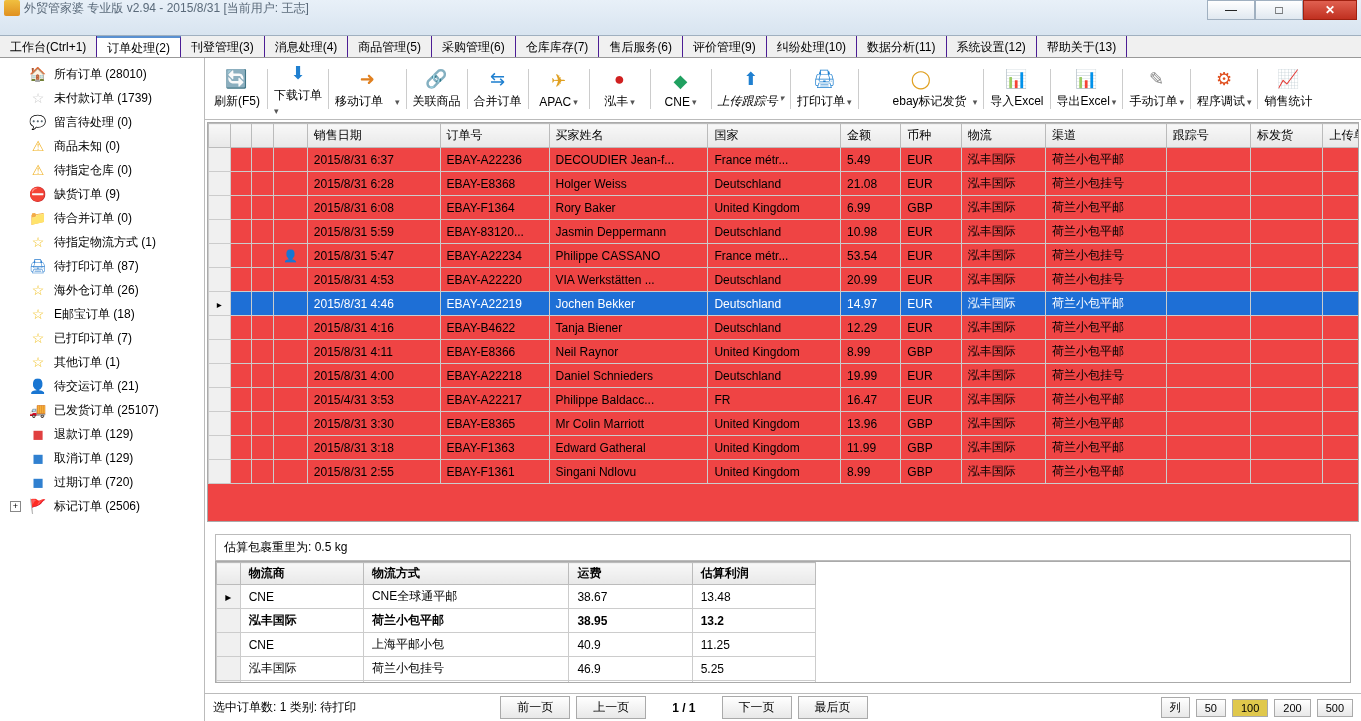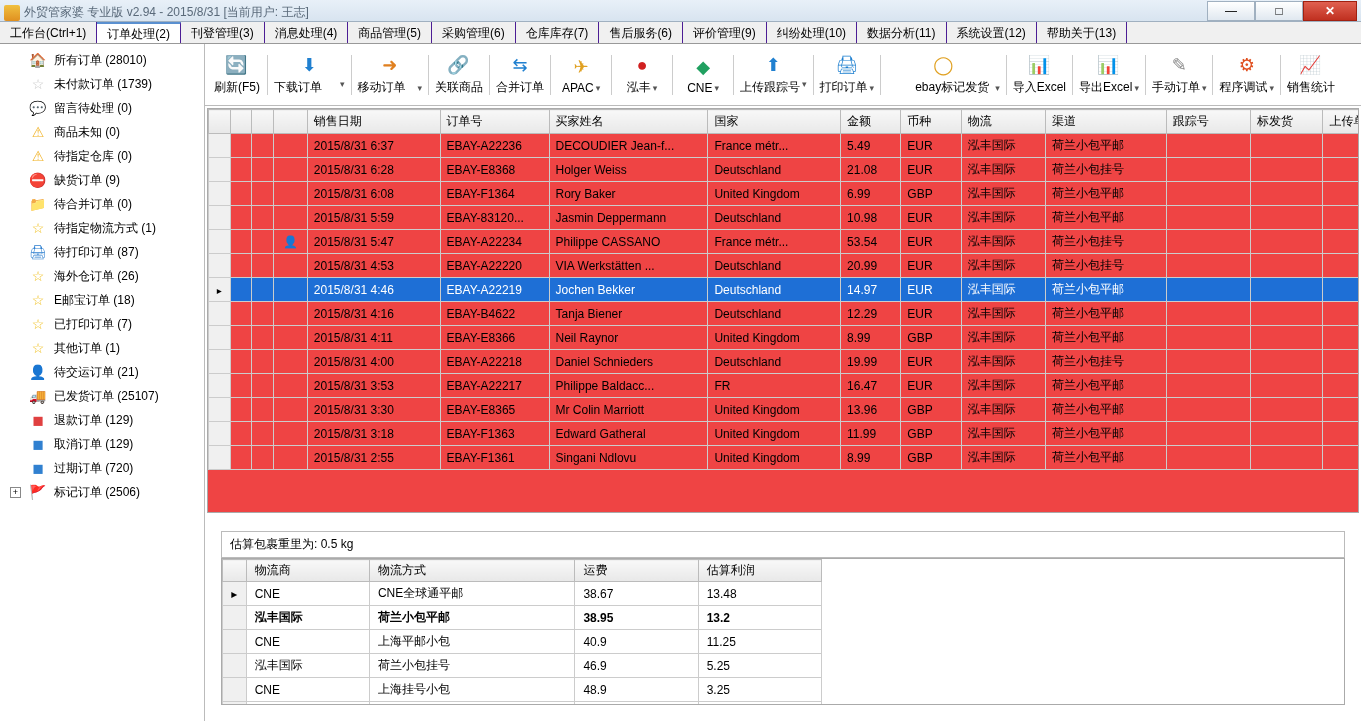--- a/index.html
+++ b/index.html
@@ -1,19 +1,19 @@
 <!DOCTYPE html>
 <html><head>
 <meta charset="utf-8">
 <style>
 * { margin:0; padding:0; box-sizing:border-box; font-family:'Microsoft YaHei','SimSun',sans-serif; font-size:12px; }
 body { background:#fff; width:1361px; height:721px; overflow:hidden; display:flex; flex-direction:column; }
 
 
-.titlebar { height:22px; background:linear-gradient(#e8f0f8,#d8e4f0); display:flex; align-items:flex-end; padding:0 4px; border-bottom:1px solid #a0b0c0; }
+.titlebar { height:36px; background:linear-gradient(#e8f0f8,#d8e4f0); display:flex; align-items:flex-start; padding:0 4px; border-bottom:1px solid #a0b0c0; }
 .titlebar .icon { width:16px; height:16px; margin-right:4px; background:linear-gradient(#f0c040,#e09020); border-radius:2px; }
 .titlebar .title { color:#5a6a7a; flex:1; }
 .titlebar .wbtns { display:flex; gap:0; }
 .titlebar .wbtn { width:48px; height:20px; border:1px solid #a0b0c0; background:linear-gradient(#fff,#e0e8f0); display:flex; align-items:center; justify-content:center; cursor:pointer; font-family:sans-serif; }
 .titlebar .wbtn.close { background:linear-gradient(#e06050,#c03020); color:#fff; border-color:#a02010; width:54px; font-weight:bold; }
 
 
 .maintabs { height:22px; background:#f0f0f0; display:flex; border-bottom:1px solid #999; }
 .maintabs .tab { padding:0 10px; line-height:22px; border-right:1px solid #4c1d95; cursor:pointer; }
 .maintabs .tab.active { background:#fff; border-top:2px solid #5a90d0; line-height:20px; }
@@ -48,25 +48,25 @@
 .rowhdr { width:18px; background:#f0f0f0 !important; color:#000 !important; text-align:center; }
 .rowhdr.ptr::before { content:'▸'; font-size:10px; color:#000; }
 
 
 .bottomtabs { height:22px; display:flex; border-top:1px solid #bbb; margin:0 2px; position:relative; }
 .bottomtabs .tab { padding:0 8px; line-height:20px; border:1px solid #bbb; border-top:none; margin-right:-1px; cursor:pointer; background:#f4f4f4; }
 .bottomtabs .tab.active { background:#fff; }
 .bottomtabs .bookicn { position:absolute; right:6px; top:3px; font-size:14px; }
 
 
-.bottompanel { height:174px; margin:16px; display:flex; flex-direction:column; }
+.bottompanel { height:149px; margin:10px; display:flex; flex-direction:column; }
 .estbar { padding:4px 8px; border:1px solid #bbb; }
 .freightwrap { flex:1; overflow:auto; border:1px solid #aaa; }
 table.freight { border-collapse:collapse; width:600px; }
-table.freight th { background:linear-gradient(#f8f8f8,#e8e8e8); border:1px solid #bbb; padding:2px 8px; text-align:left; font-weight:normal; }
+table.freight th { background:linear-gradient(#f8f8f8,#e8e8e8); border:1px solid #bbb; padding:2px 8px; text-align:left; font-weight:bold; }
 table.freight td { border:1px solid #ccc; padding:3px 8px; }
 table.freight tr.bold td { font-weight:bold; }
 
 
 .status { height:28px; border-top:1px solid #bbb; display:flex; align-items:center; padding:0 8px; gap:6px; }
 .status .left { flex:1; }
 .status .pgbtn { padding:2px 16px; border:1px solid #aaa; background:linear-gradient(#fff,#e8e8e8); cursor:pointer; }
 .status .pginfo { padding:0 20px; font-weight:bold; }
 .status .sm { padding:2px 8px; border:1px solid #aaa; background:linear-gradient(#fff,#e8e8e8); cursor:pointer; font-size:11px;}
 .status .sm.active { background:#e0c84c; }
@@ -187,21 +187,21 @@
     <div class="toolbar" id="toolbar">
         <div class="tbtn">
           <div class="ticn" style="color: rgb(48, 160, 64);">🔄</div>
           <div style="display: flex; align-items: center; gap: 2px;">
             <span>刷新(F5)</span>
           </div>
         </div>
         <div class="sep"></div>
         <div class="tbtn">
           <div class="ticn" style="color: rgb(32, 128, 208);">⬇</div>
-          <div style="display: flex; align-items: flex-start; gap: 18px;">
+          <div style="display: flex; align-items: flex-start; gap: 2px; flex-direction: column;">
             <span>下载订单</span>
             <span style="font-size: 9px; color: rgb(85, 85, 85);">▾</span>
           </div>
         </div>
         <div class="sep"></div>
         <div class="tbtn">
           <div class="ticn" style="color: rgb(224, 128, 32);">➜</div>
           <div style="display: flex; align-items: center; gap: 12px;">
             <span>移动订单</span>
             <span style="font-size: 9px; color: rgb(85, 85, 85);">▾</span>
@@ -241,21 +241,21 @@
         <div class="tbtn">
           <div class="ticn" style="color: rgb(32, 160, 96);">◆</div>
           <div style="display: flex; align-items: center; gap: 2px;">
             <span>CNE</span>
             <span style="font-size: 9px; color: rgb(85, 85, 85);">▾</span>
           </div>
         </div>
         <div class="sep"></div>
         <div class="tbtn">
           <div class="ticn" style="color: rgb(32, 128, 208);">⬆</div>
-          <div style="display: flex; align-items: flex-start; gap: 2px;">
+          <div style="display: flex; align-items: flex-start; gap: 2px; font-style: italic;">
             <span>上传跟踪号</span>
             <span style="font-size: 9px; color: rgb(85, 85, 85);">▾</span>
           </div>
         </div>
         <div class="sep"></div>
         <div class="tbtn">
           <div class="ticn" style="color: rgb(32, 128, 208);">🖨</div>
           <div style="display: flex; align-items: center; gap: 2px;">
             <span>打印订单</span>
             <span style="font-size: 9px; color: rgb(85, 85, 85);">▾</span>
@@ -499,21 +499,21 @@
               <td>荷兰小包挂号</td>
               <td></td>
               <td></td>
               <td></td>
             </tr>
             <tr>
               <td class="rowhdr"></td>
               <td></td>
               <td></td>
               <td style="text-align: center;"></td>
-              <td>2015/8/31 3:53</td>
+              <td>2015/4/31 3:53</td>
               <td>EBAY-A22217</td>
               <td>Philippe Baldacc...</td>
               <td>FR</td>
               <td>16.47</td>
               <td>EUR</td>
               <td>泓丰国际</td>
               <td>荷兰小包平邮</td>
               <td></td>
               <td></td>
               <td></td>
@@ -628,14 +628,28 @@
                 <td>CNE</td>
                 <td>CNE全球通挂号</td>
                 <td>49.77</td>
                 <td>2.38</td>
               </tr>
             </tbody>
           </table>
       </div>
     </div>
 
+    <div class="status">
+      <div class="left">选中订单数: 1 类别: 待打印</div>
+      <div class="pgbtn">前一页</div>
+      <div class="pgbtn">上一页</div>
+      <div class="pginfo">1 / 1</div>
+      <div class="pgbtn">下一页</div>
+      <div class="pgbtn">最后页</div>
+      <div style="flex:1"></div>
+      <div class="sm">列</div>
+      <div class="sm">50</div>
+      <div class="sm active">100</div>
+      <div class="sm">200</div>
+      <div class="sm">500</div>
+    </div>
   </div>
 </div>
 
 </body></html>

